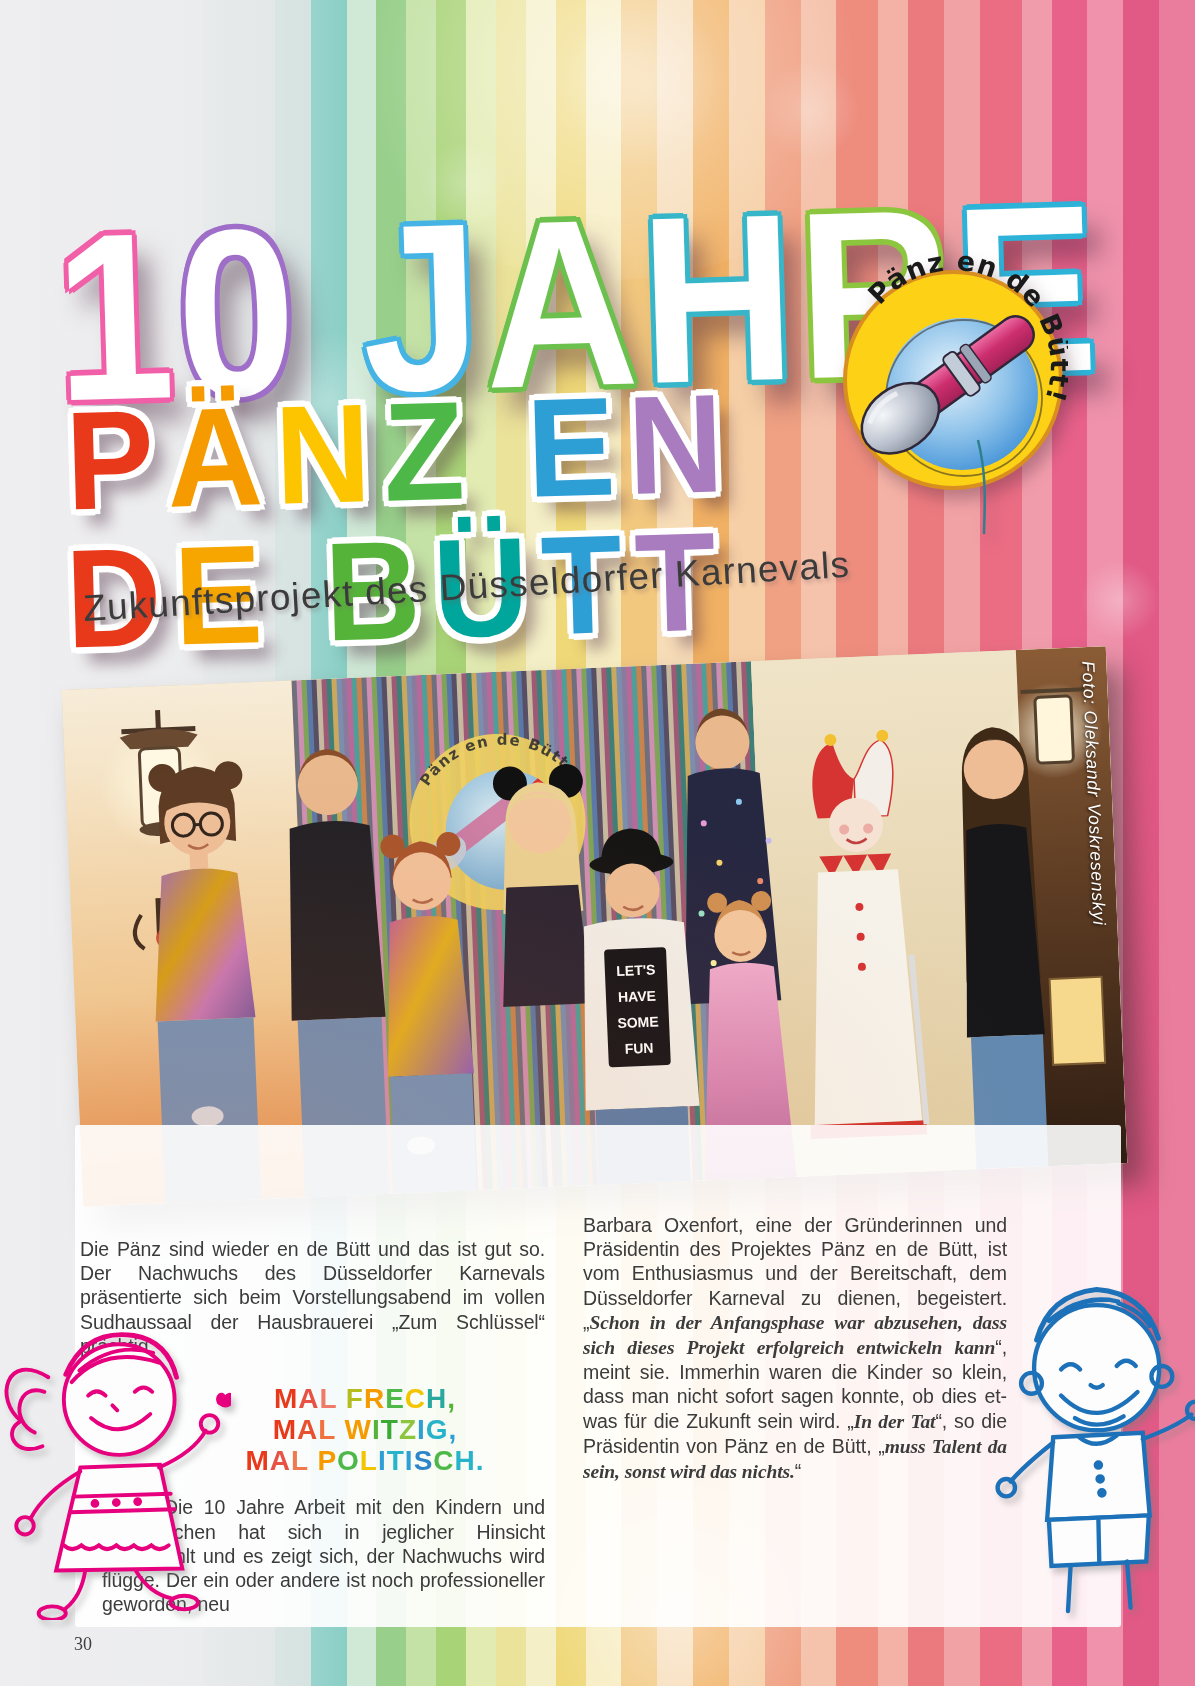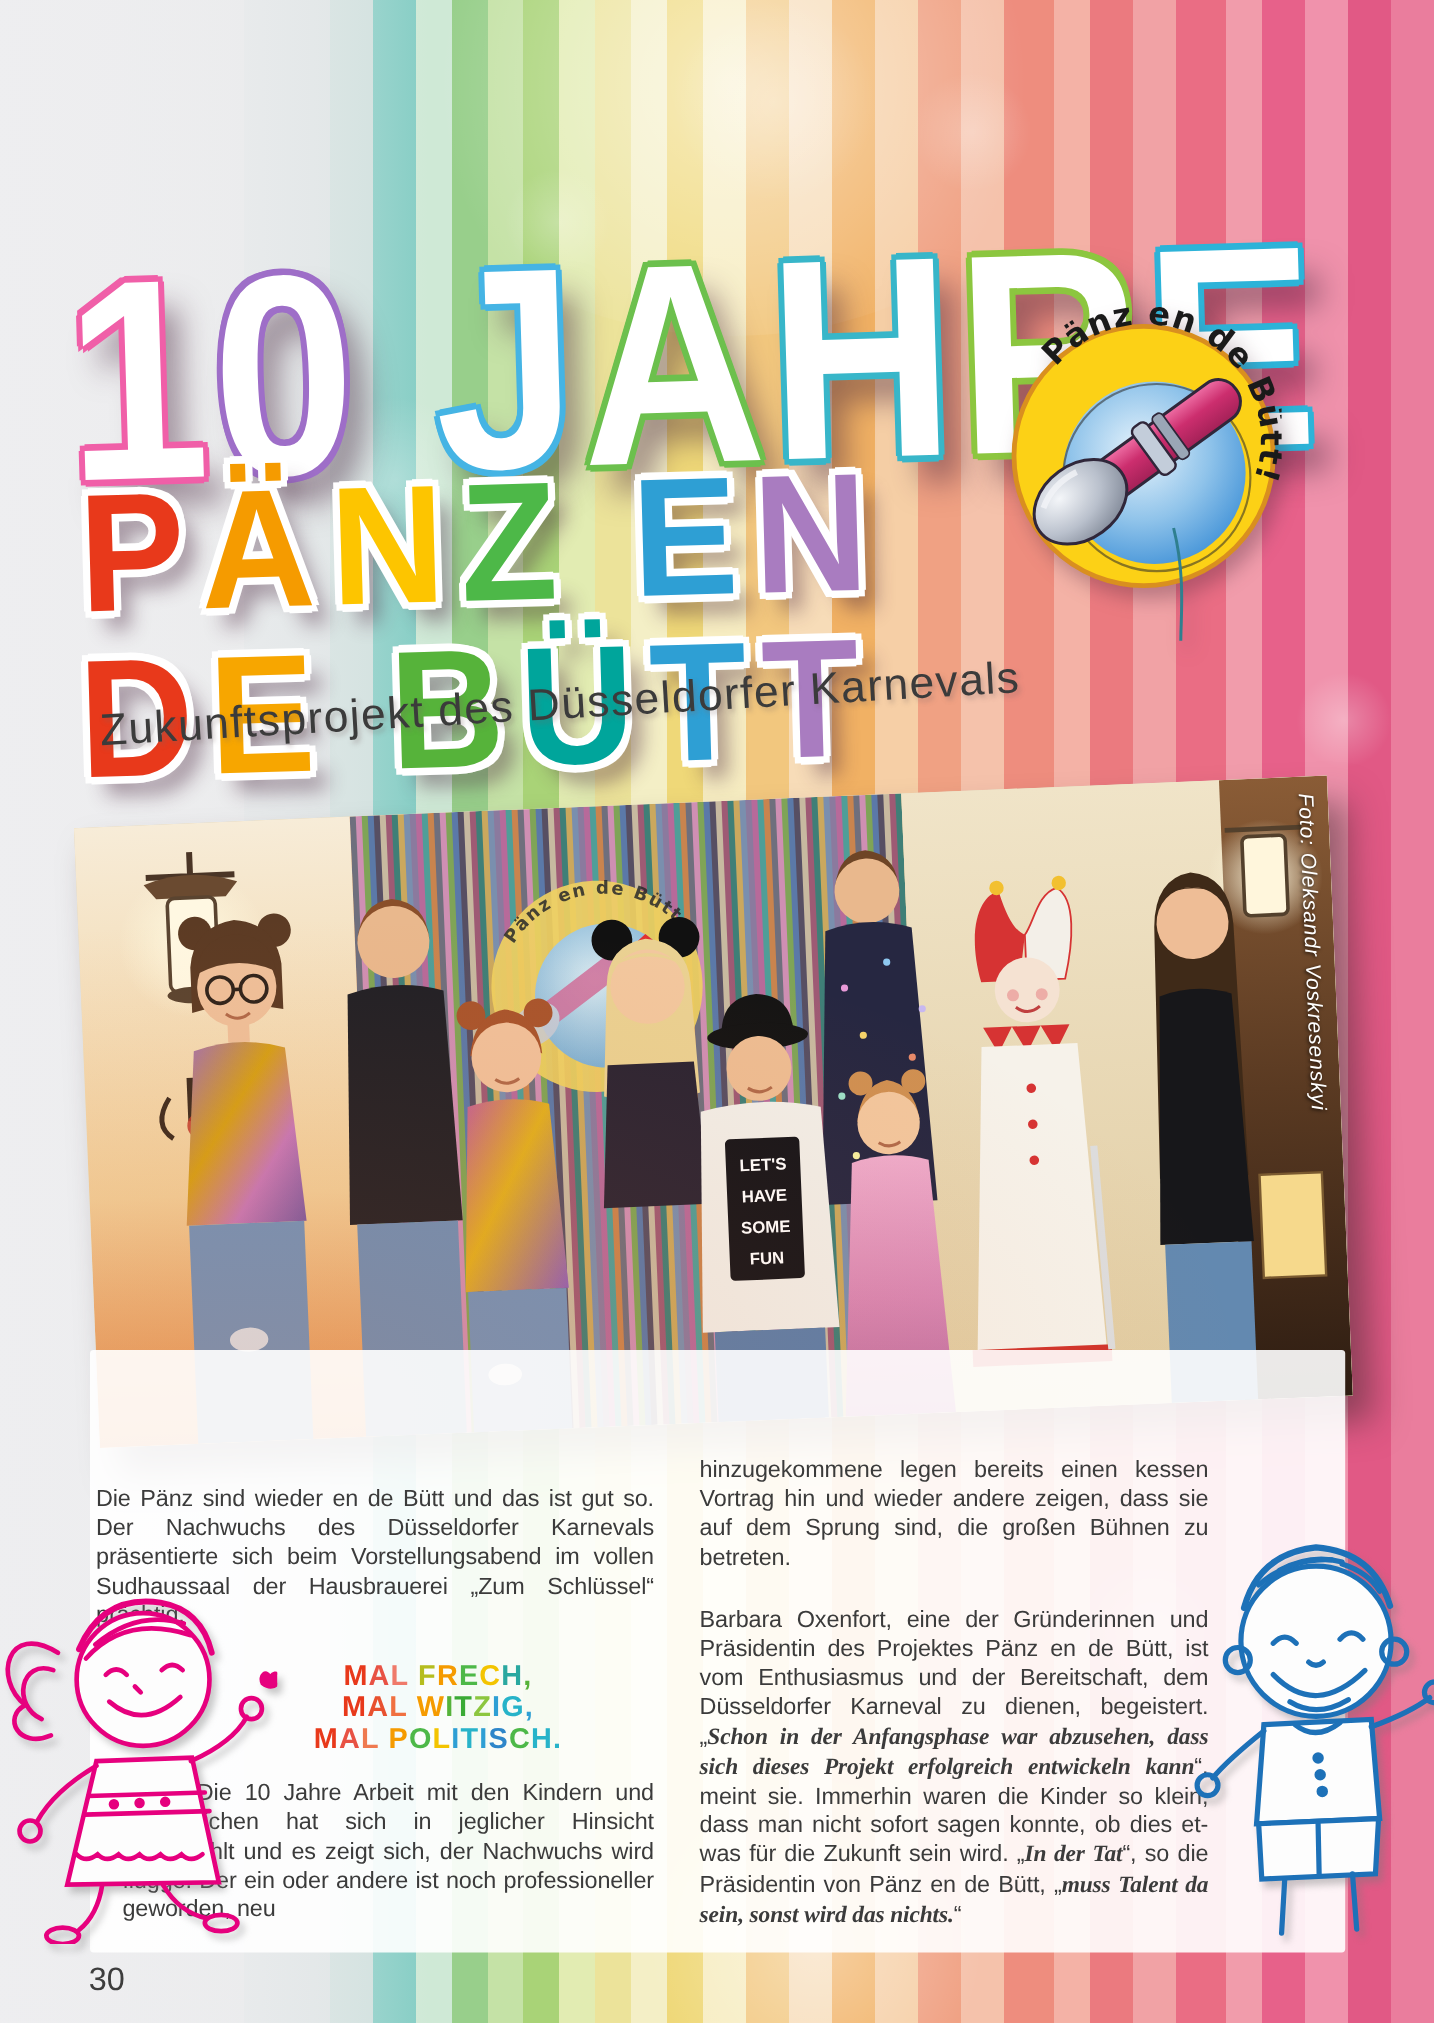--- a/index.html
+++ b/index.html
@@ -72,27 +72,27 @@
   .panel{position:absolute;left:75px;top:1125px;width:1046px;height:502px;
     background:rgba(255,255,255,.9);border-radius:3px;}
   .col{position:absolute;color:#3b3b3b;font-size:19.5px;line-height:24.2px;text-align:justify;letter-spacing:-.1px;}
   .col p{margin:0;}
   .col-left{left:5px;top:112px;width:465px;}
   .col-right{left:508px;top:88px;width:424px;}
   .col-left .p2{margin-top:19px;padding-left:22px;text-indent:62px;}
   .col-right .p1{margin-bottom:28px;}
   .bi{font-weight:bold;font-style:italic;font-family:Liberation Serif, serif;}
   .mal-wrap{padding-left:105px;margin-top:26px;}
-  .mal{font-weight:bold;font-size:24px;letter-spacing:1px;text-align:center;margin:0 0 26px 0;white-space:pre;line-height:1.1;}
+  .mal{font-weight:bold;font-size:28px;letter-spacing:1px;text-align:center;margin:0 0 26px 0;white-space:pre;line-height:1.1;}
 
   .doodle{position:absolute;pointer-events:none;}
   .girl-doodle{left:-12px;top:1285px;}
   .boy-doodle{left:988px;top:1253px;}
 
-  .page-number{position:absolute;left:74px;top:1634px;font-size:27px;color:#3d3d3d;}
+  .page-number{position:absolute;left:74px;top:1634px;font-size:18px;color:#3d3d3d;font-family:Liberation Serif, serif;}
 </style>
 </head>
 <body>
 
 <div class="page">
   <div class="stripes"></div>
   <div class="left-veil"></div>
   <div class="toplight"></div>
   <div class="bokeh" style="left:560px;top:0;width:170px;height:170px;opacity:.35"></div>
   <div class="bokeh" style="left:760px;top:60px;width:100px;height:100px;opacity:.3"></div>
@@ -357,21 +357,20 @@
     <div class="col col-left">
       <p class="p1">Die Pänz sind wieder en de Bütt und das ist gut so. Der Nachwuchs des Düsseldorfer Karnevals präsentierte sich beim Vorstellungsabend im vollen Sudhaussaal der Haus­brauerei „Zum Schlüssel“ prächtig:</p>
       <div class="mal-wrap">
         <p class="mal"><span style="color: rgb(232, 57, 27);">M</span><span style="color: rgb(232, 82, 68);">A</span><span style="color: rgb(239, 122, 106);">L</span><span> </span><span style="color: rgb(181, 189, 30);">F</span><span style="color: rgb(245, 155, 0);">R</span><span style="color: rgb(77, 184, 72);">E</span><span style="color: rgb(243, 196, 0);">C</span><span style="color: rgb(42, 168, 160);">H</span><span style="color: rgb(86, 179, 58);">,</span></p>
         <p class="mal"><span style="color: rgb(232, 57, 27);">M</span><span style="color: rgb(232, 81, 47);">A</span><span style="color: rgb(240, 112, 64);">L</span><span> </span><span style="color: rgb(245, 155, 0);">W</span><span style="color: rgb(86, 179, 58);">I</span><span style="color: rgb(58, 170, 53);">T</span><span style="color: rgb(140, 198, 63);">Z</span><span style="color: rgb(46, 159, 212);">I</span><span style="color: rgb(39, 179, 201);">G</span><span style="color: rgb(46, 159, 212);">,</span></p>
         <p class="mal"><span style="color: rgb(232, 57, 27);">M</span><span style="color: rgb(232, 82, 68);">A</span><span style="color: rgb(239, 122, 80);">L</span><span> </span><span style="color: rgb(245, 155, 0);">P</span><span style="color: rgb(77, 184, 72);">O</span><span style="color: rgb(243, 196, 0);">L</span><span style="color: rgb(46, 159, 212);">I</span><span style="color: rgb(39, 179, 201);">T</span><span style="color: rgb(46, 159, 212);">I</span><span style="color: rgb(46, 134, 201);">S</span><span style="color: rgb(77, 184, 72);">C</span><span style="color: rgb(39, 179, 201);">H</span><span style="color: rgb(39, 179, 201);">.</span></p>
       </div>
       <p class="p2">Die 10 Jahre Arbeit mit den Kindern und Jugend­lichen hat sich in jeglicher Hinsicht ausgezahlt und es zeigt sich, der Nachwuchs wird flügge. Der ein oder andere ist noch professioneller geworden, neu</p>
     </div>
     <div class="col col-right">
-      <p class="p1">hinzugekommene legen bereits einen kessen Vortrag hin und wieder andere zeigen, dass sie auf dem Sprung sind, die großen Bühnen zu betreten.</p>
       <p class="p2"><span>Barbara Oxenfort, eine der Gründerinnen und Präsidentin des Projektes Pänz en de Bütt, ist vom Enthusiasmus und der Bereit­schaft, dem Düsseldorfer Karneval zu die­nen, begeistert. „</span><span class="bi">Schon in der Anfangspha­se war abzusehen, dass sich dieses Projekt erfolgreich entwickeln kann</span><span>“, meint sie. Immerhin waren die Kinder so klein, dass man nicht sofort sagen konnte, ob dies et­was für die Zukunft sein wird. „</span><span class="bi">In der Tat</span><span>“, so die Präsidentin von Pänz en de Bütt, „</span><span class="bi">muss Talent da sein, sonst wird das nichts.</span><span>“</span></p>
     </div>
   </div>
 
   <div class="doodle girl-doodle">
     <svg width="243" height="335" viewBox="0 0 250 345" fill="none" style="filter:drop-shadow(4px 5px 3px rgba(120,120,120,.4))">
       <g stroke="#e6007e" stroke-width="4" stroke-linecap="round" fill="none">
         <path d="M62,95 C18,68 6,118 34,140"></path>
         <path d="M58,110 C30,100 22,140 48,152"></path>
         <path d="M34,140 C14,150 28,178 56,166"></path>

